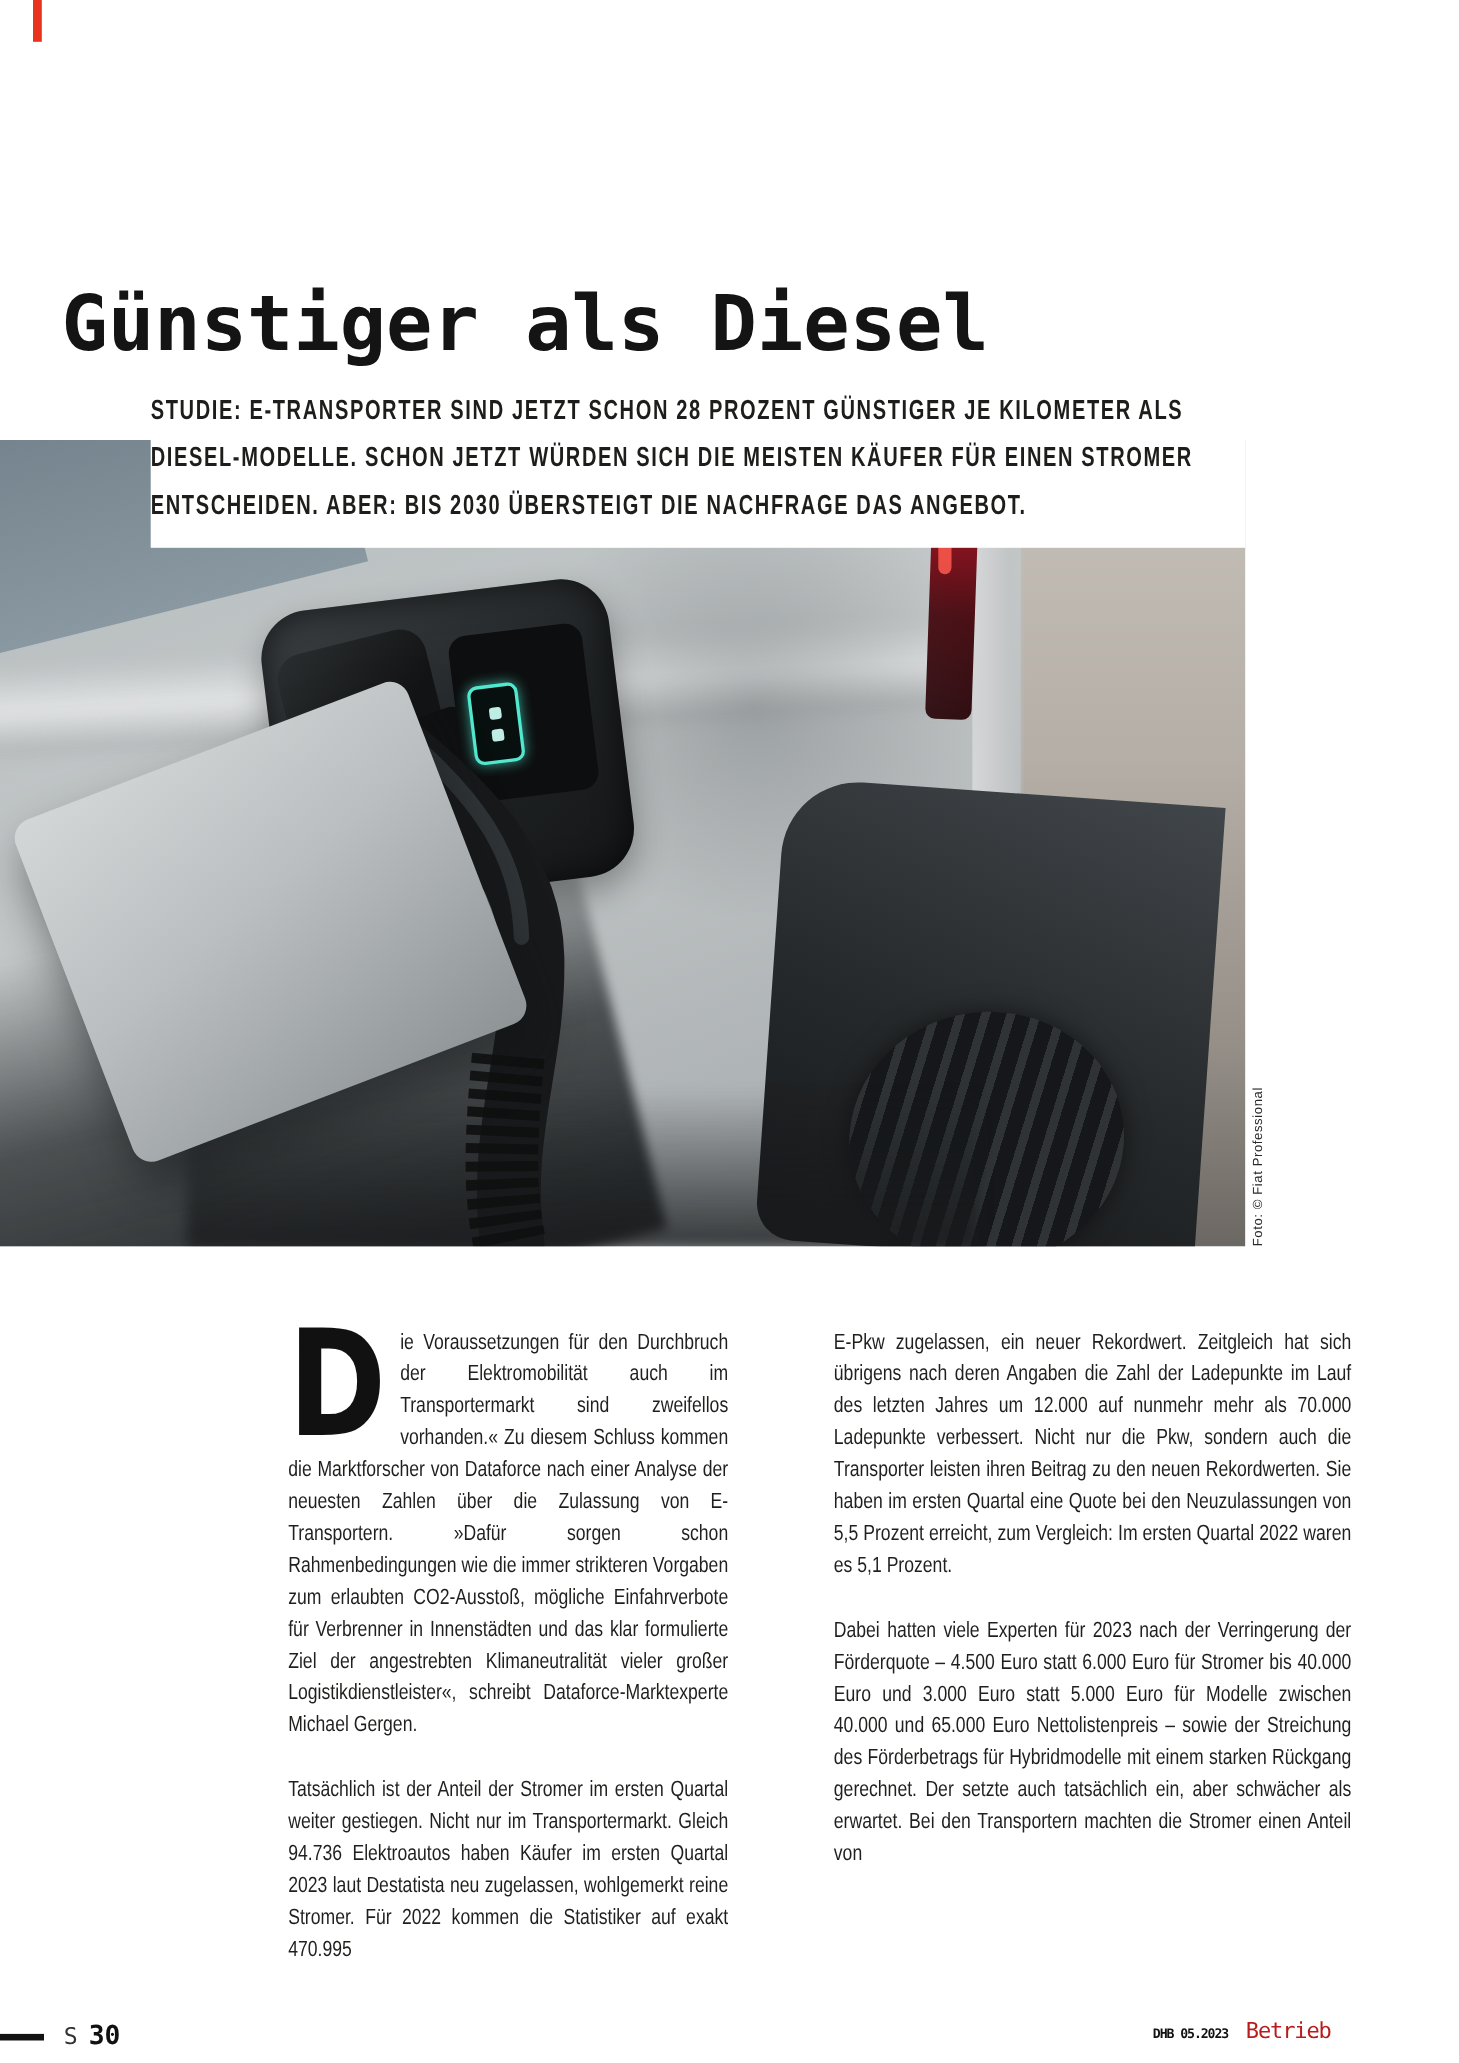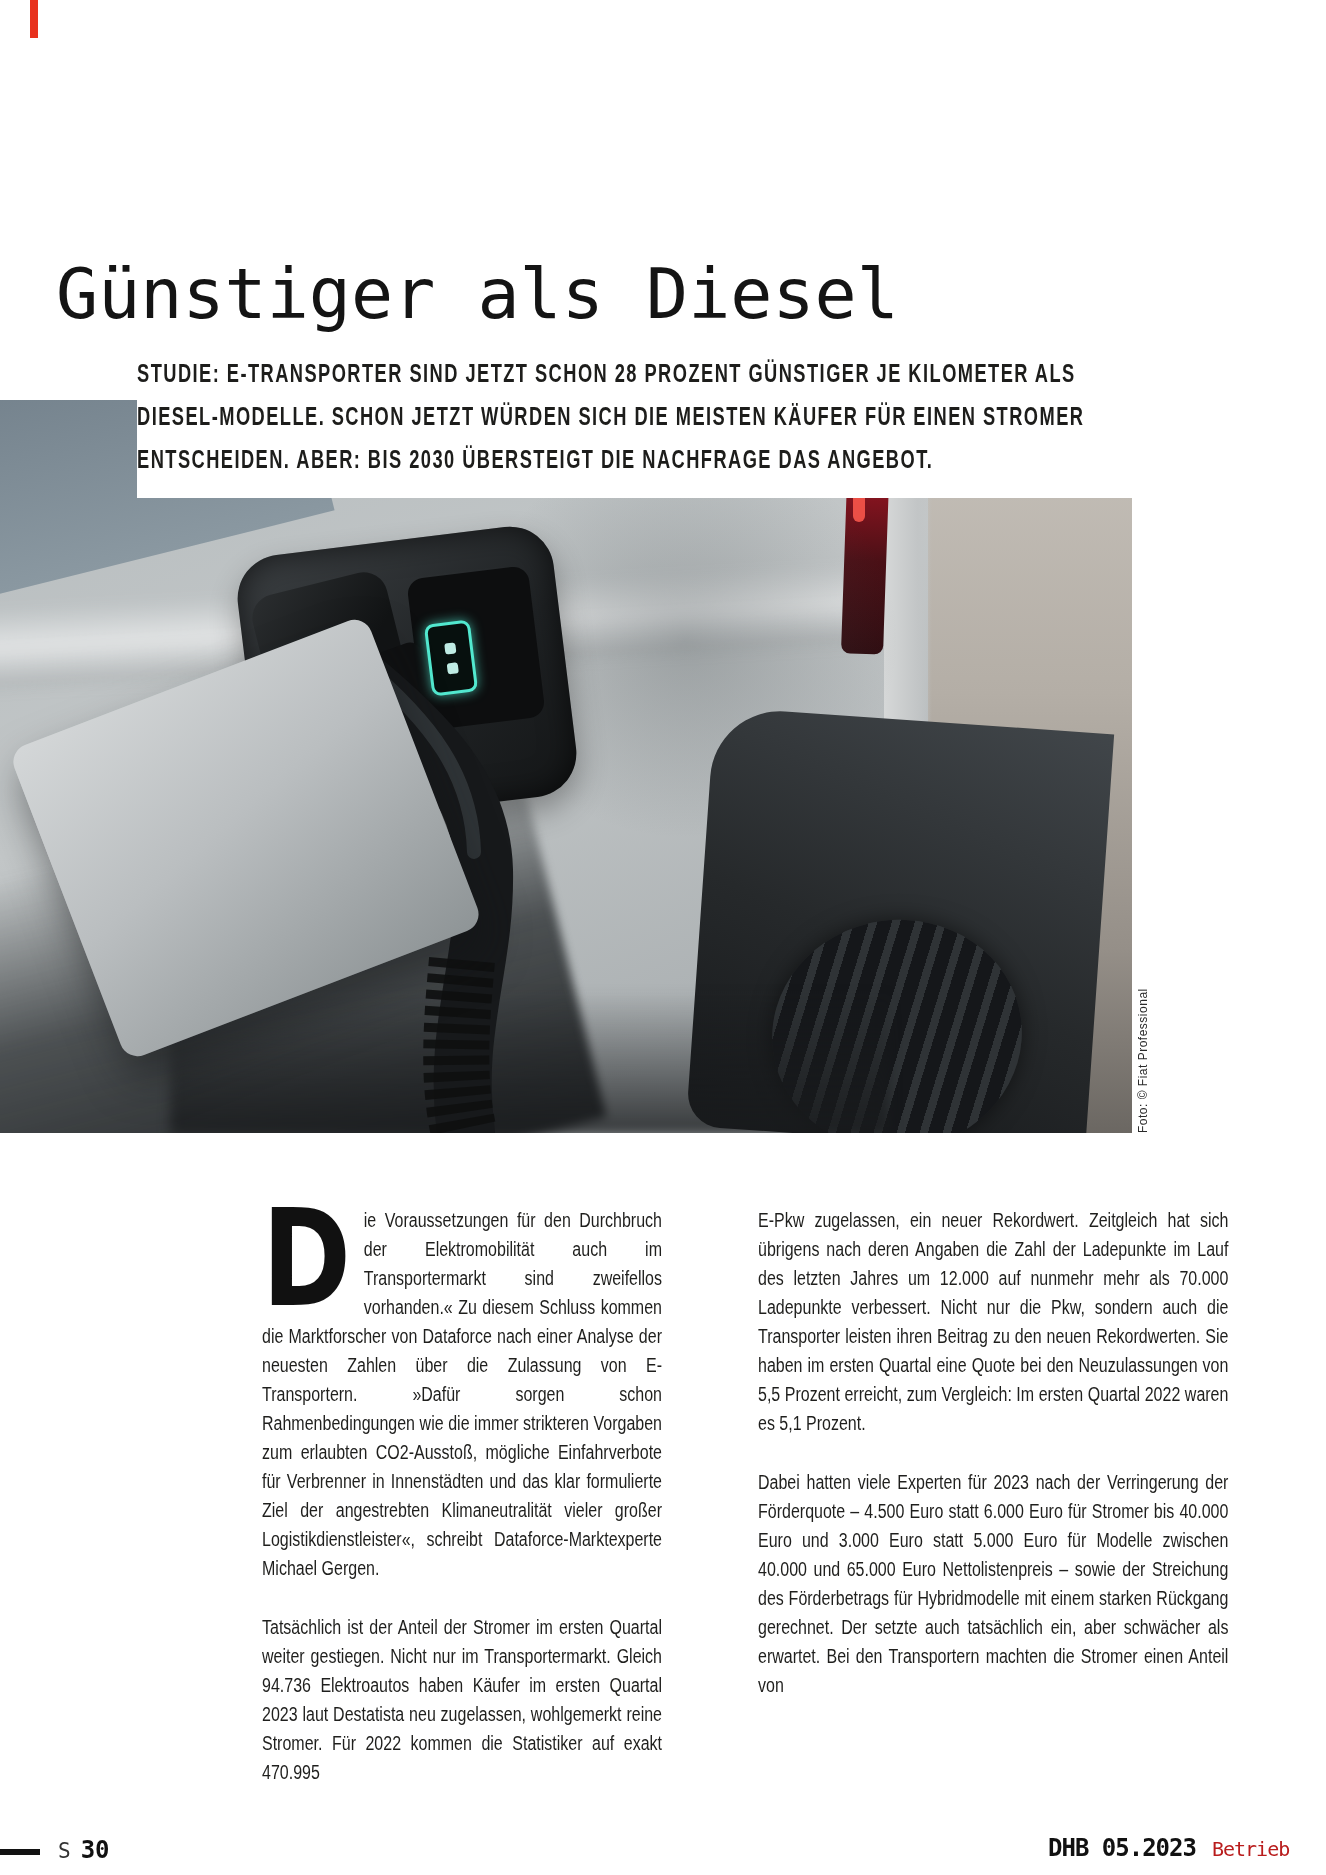--- a/index.html
+++ b/index.html
@@ -4,21 +4,21 @@
 <style>
   html,body{margin:0;padding:0;background:#ffffff;}
   .page{
     position:relative;width:1326px;height:1875px;background:#fff;overflow:hidden;
     font-family:"Liberation Sans",sans-serif;color:#1d1d1b;
   }
   .accent-mark{position:absolute;left:30px;top:0;width:8px;height:38px;background:#e8321e;}
 
   .page-title{
     position:absolute;left:56px;top:204px;
-    font-family:"DejaVu Sans Mono",monospace;font-weight:normal;
+    font-family:"DejaVu Sans Mono",monospace;font-weight:bold;
     font-size:70px;line-height:86px;color:#141414;white-space:nowrap;letter-spacing:0;
   }
 
   .standfirst{
     position:absolute;left:137px;top:352px;width:1363px;
     transform:scaleX(0.73);transform-origin:0 0;
     background:#fff;z-index:3;padding-bottom:17px;
     font-weight:bold;font-size:25px;line-height:43px;letter-spacing:2px;color:#1d1d1b;
   }
   .standfirst .sf-line{white-space:nowrap;}
@@ -85,21 +85,21 @@
   .dropcap{
     float:left;font-family:"DejaVu Sans",sans-serif;font-weight:bold;
     font-size:134px;line-height:98px;margin:4px 16px 0 0;color:#111;
   }
 
   .footer-line{position:absolute;left:0;top:1849px;width:40px;height:6px;background:#121212;}
   .footer-left{position:absolute;left:58px;top:1836px;font-family:"DejaVu Sans Mono",monospace;white-space:nowrap;}
   .footer-left .pg-prefix{font-size:21px;color:#333;letter-spacing:2px;}
   .footer-left .pg-num{font-size:24px;font-weight:bold;color:#111;margin-left:8px;margin-top:40px;}
   .footer-right{position:absolute;left:1048px;top:1834px;white-space:nowrap;font-family:"DejaVu Sans Mono",monospace;}
-  .footer-right .issue{font-size:24px;font-weight:bold;color:#111;letter-spacing:-1px;}
+  .footer-right .issue{font-size:12px;font-weight:bold;color:#111;letter-spacing:-1px;}
   .footer-right .section{font-size:20px;color:#b91c1c;margin-left:16px;letter-spacing:-1px;}
 </style>
 </head>
 <body>
 
 <div class="page">
 
   <div class="accent-mark"></div>
 
   <h1 class="page-title">Günstiger als Diesel</h1>

